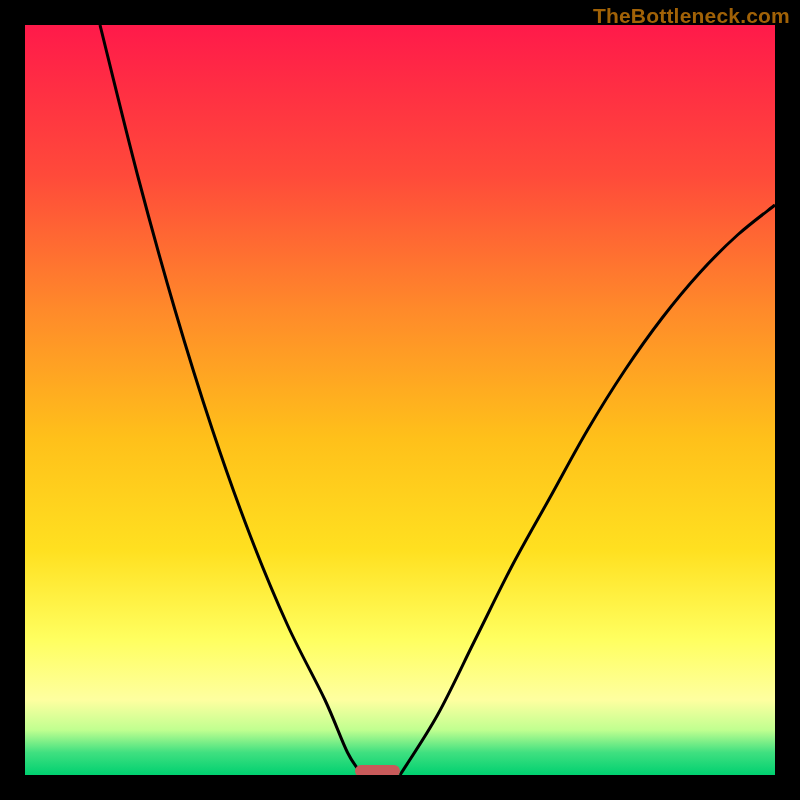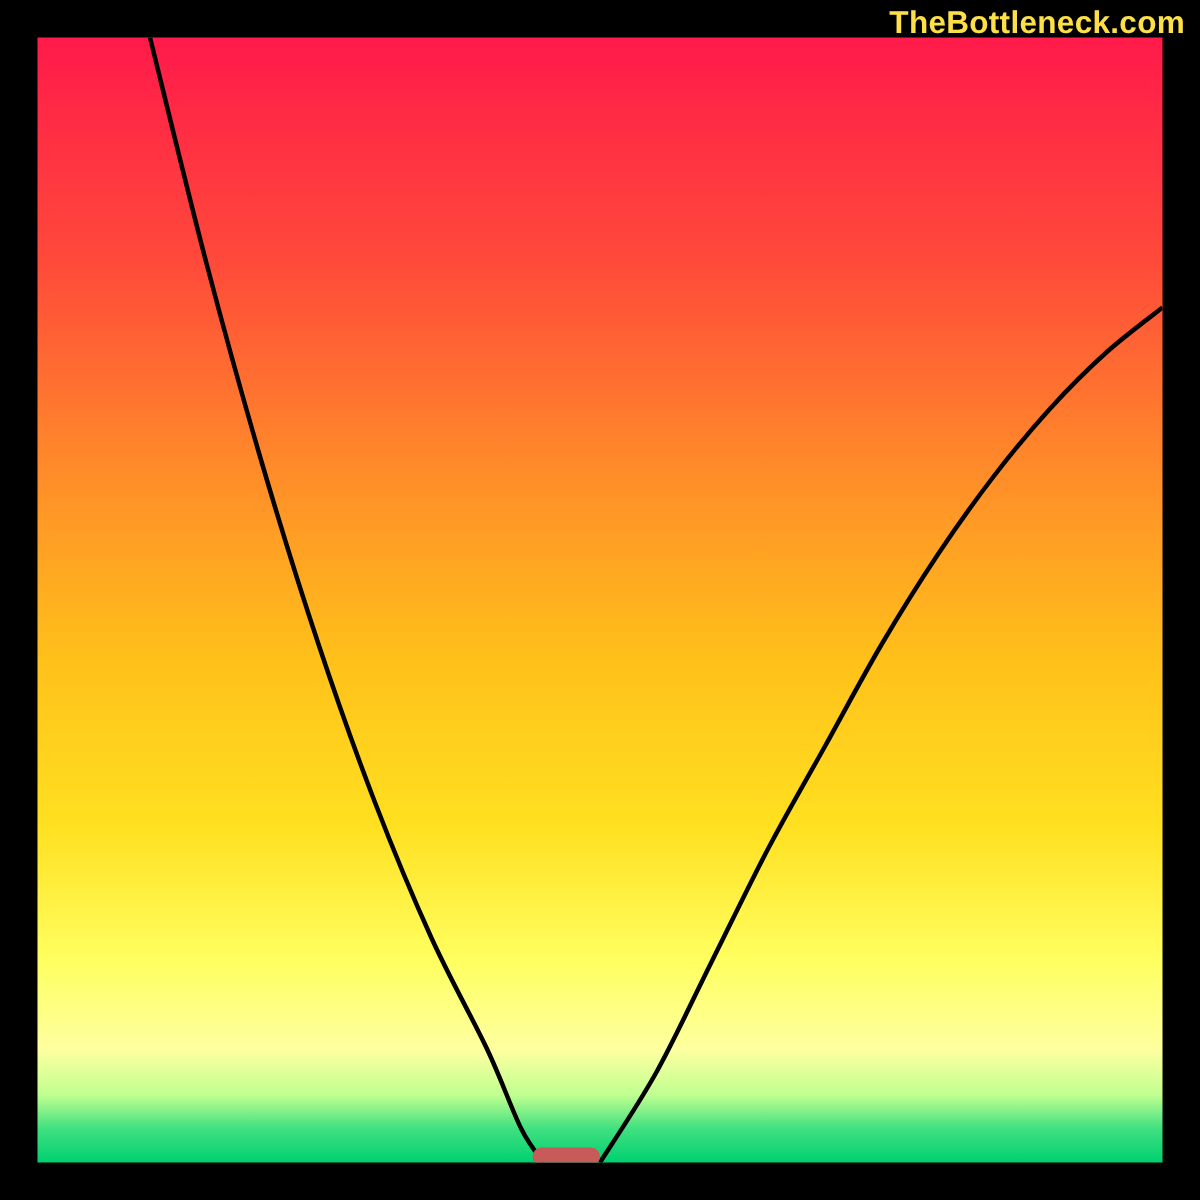--- a/index.html
+++ b/index.html
@@ -30,21 +30,21 @@
       #00d070 100%
     );
   }
   .attribution {
     position: absolute;
     top: 4px;
     right: 10px;
     font-family: Arial, sans-serif;
     font-size: 21px;
     font-weight: bold;
-    color: #fde047;
+    color: #a16207;
     letter-spacing: 0.2px;
   }
   svg.curves {
     position: absolute;
     left: 0;
     top: 0;
     width: 750px;
     height: 750px;
   }
   .curve {

